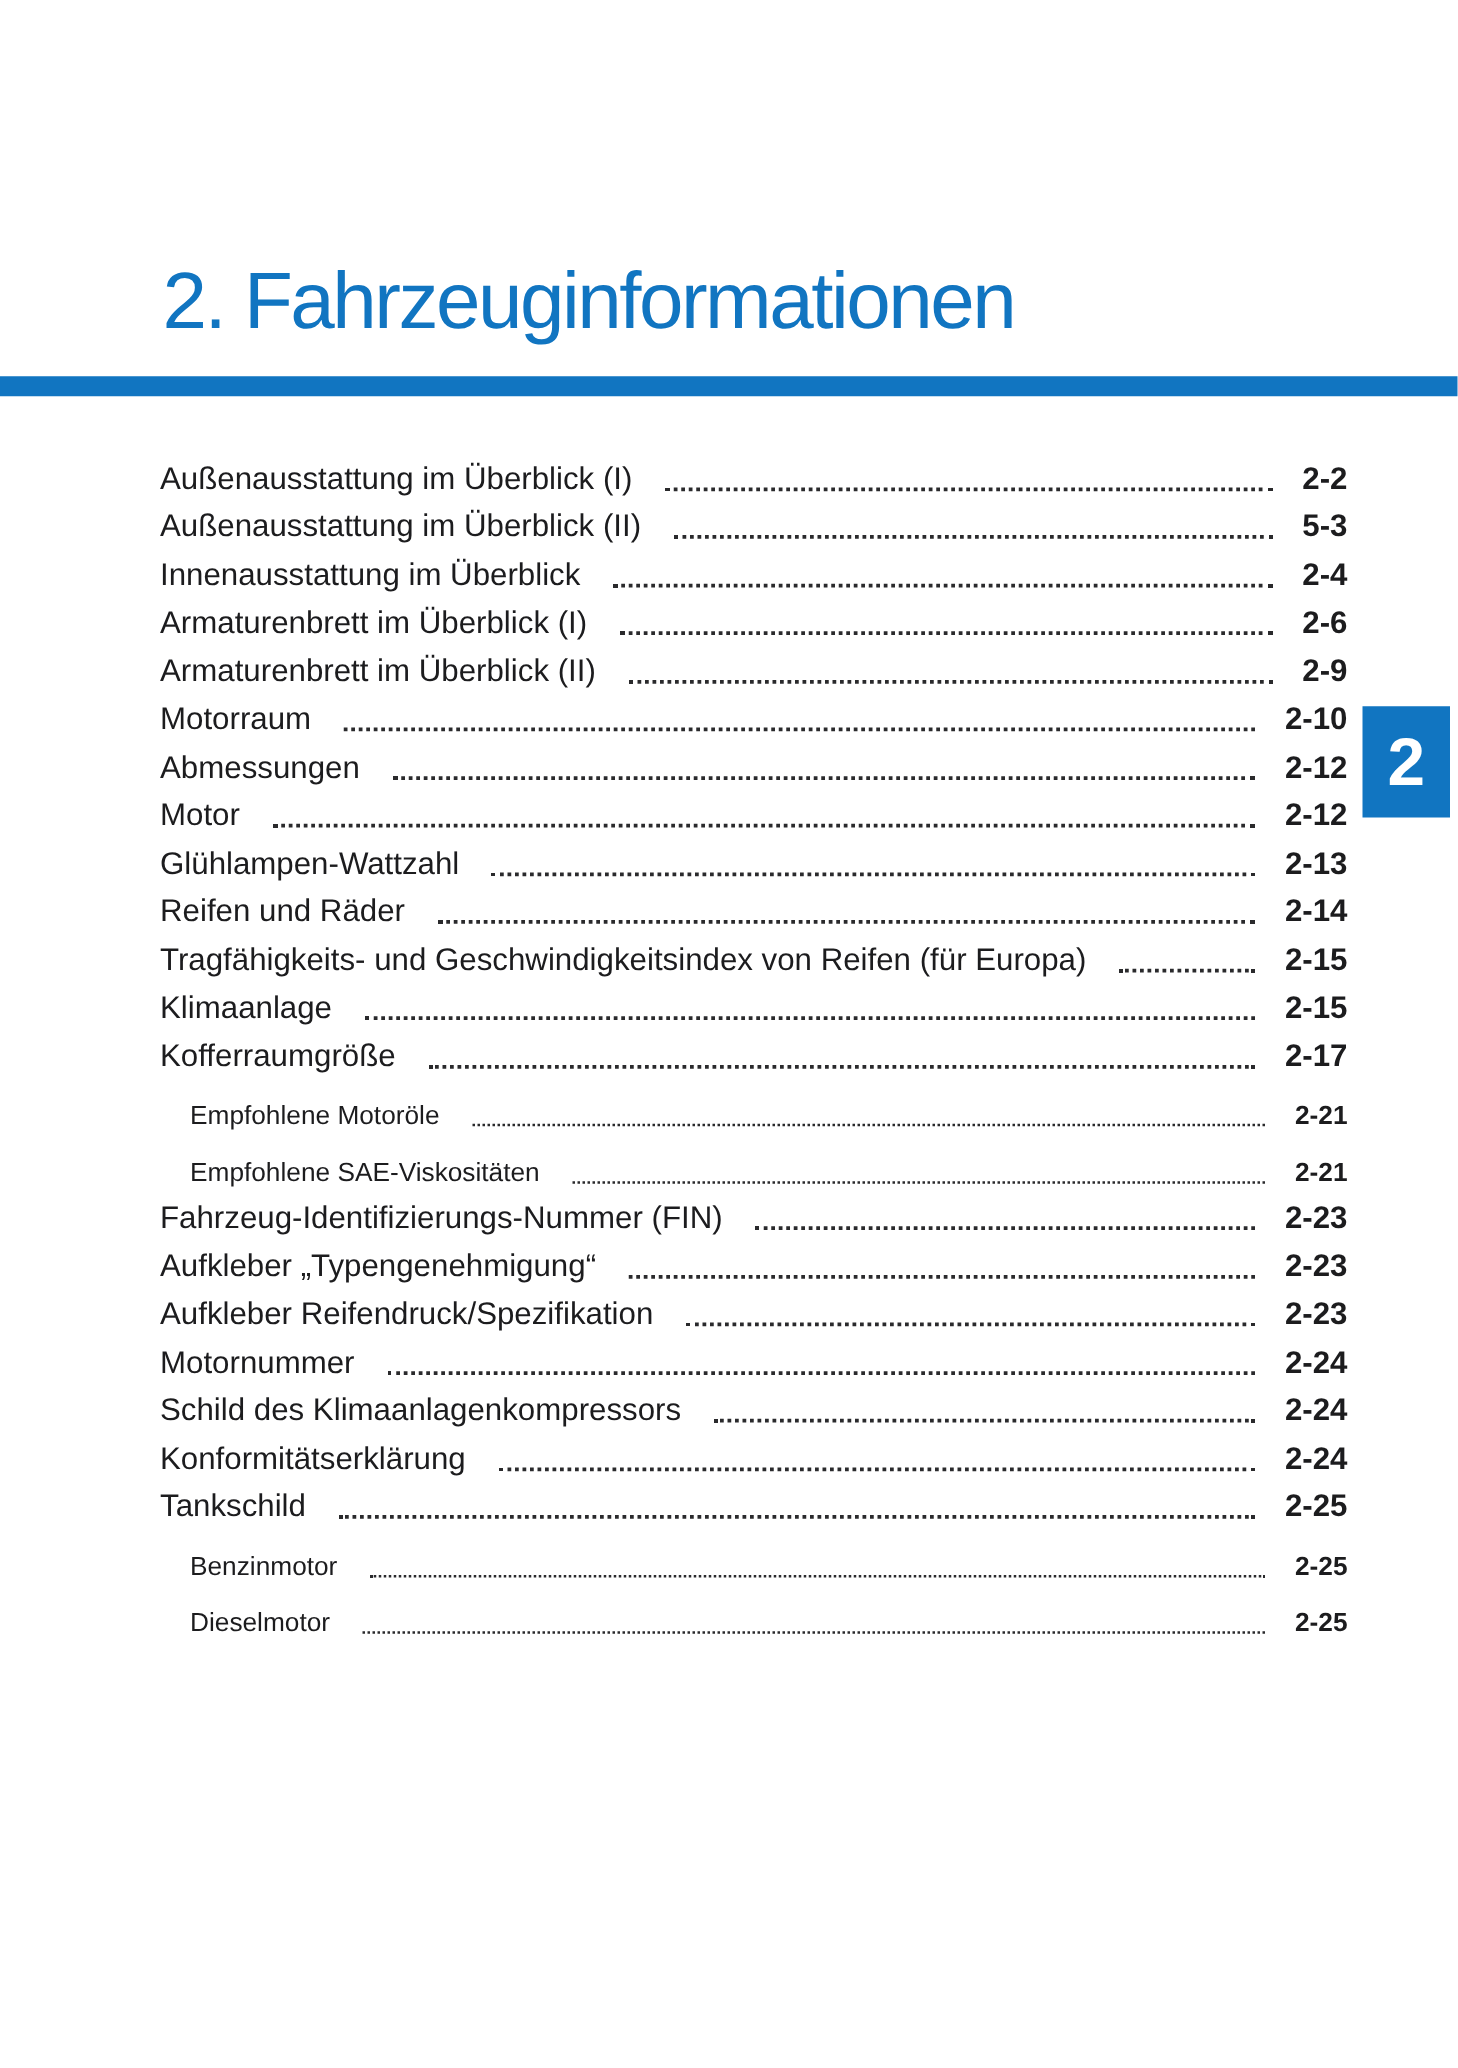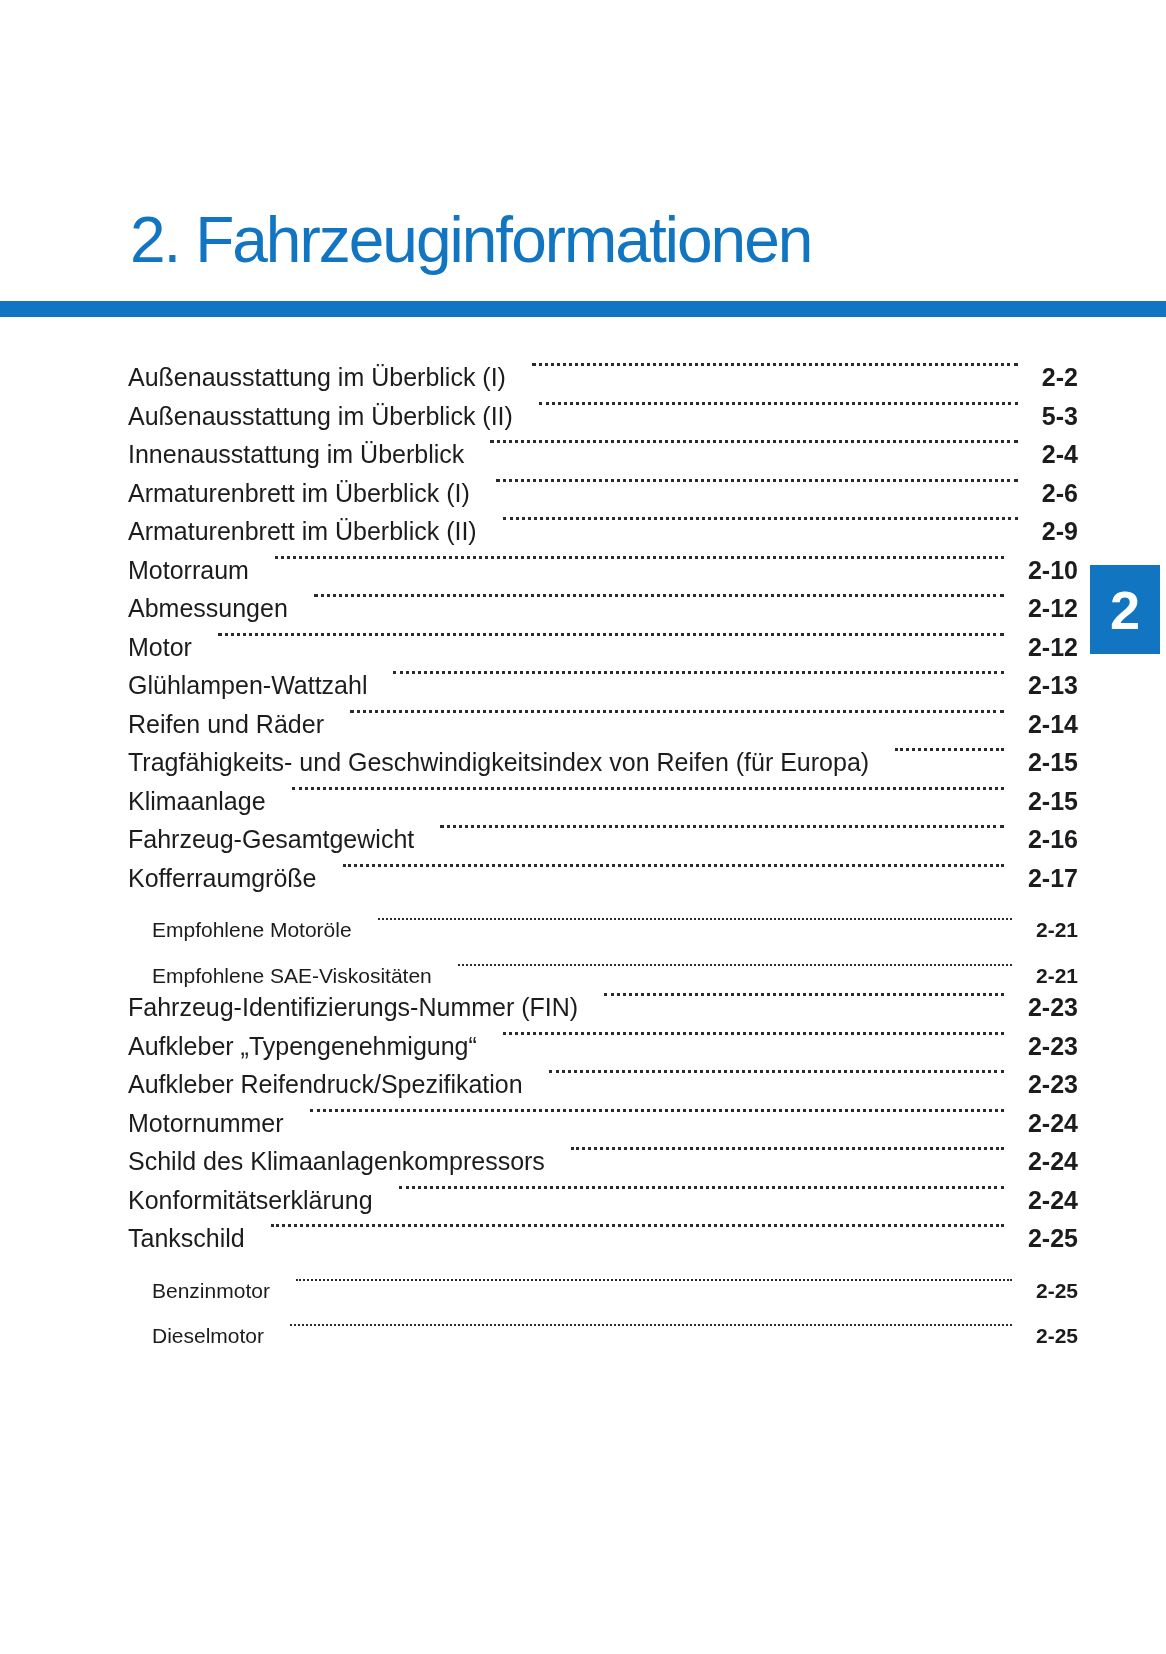--- a/index.html
+++ b/index.html
@@ -32,20 +32,21 @@
     background: var(--accent);
   }
 
   .toc {
     position: absolute;
     left: 128px; top: 363px;
     width: 950px;
   }
   .row {
     display: flex;
+    align-items: flex-end;
     cursor: default;
     gap: 21px;
   }
   .row.main {
     height: 38.5px;
     font-size: 25px;
   }
   .row.sub {
     height: 29.5px;
     font-size: 21px;
@@ -147,25 +148,20 @@
         <span class="label">Tragfähigkeits- und Geschwindigkeitsindex von Reifen (für Europa)</span>
         <span class="leader"></span>
         <span class="page-num">2-15</span>
       </div>
       <div class="row main">
         <span class="label">Klimaanlage</span>
         <span class="leader"></span>
         <span class="page-num">2-15</span>
       </div>
       <div class="row main">
-        <span class="label">Fahrzeug-Gesamtgewicht</span>
-        <span class="leader"></span>
-        <span class="page-num">2-16</span>
-      </div>
-      <div class="row main">
         <span class="label">Kofferraumgröße</span>
         <span class="leader"></span>
         <span class="page-num">2-17</span>
       </div>
       <div class="row sub">
         <span class="label">Empfohlene Motoröle</span>
         <span class="leader"></span>
         <span class="page-num">2-21</span>
       </div>
       <div class="row sub">

